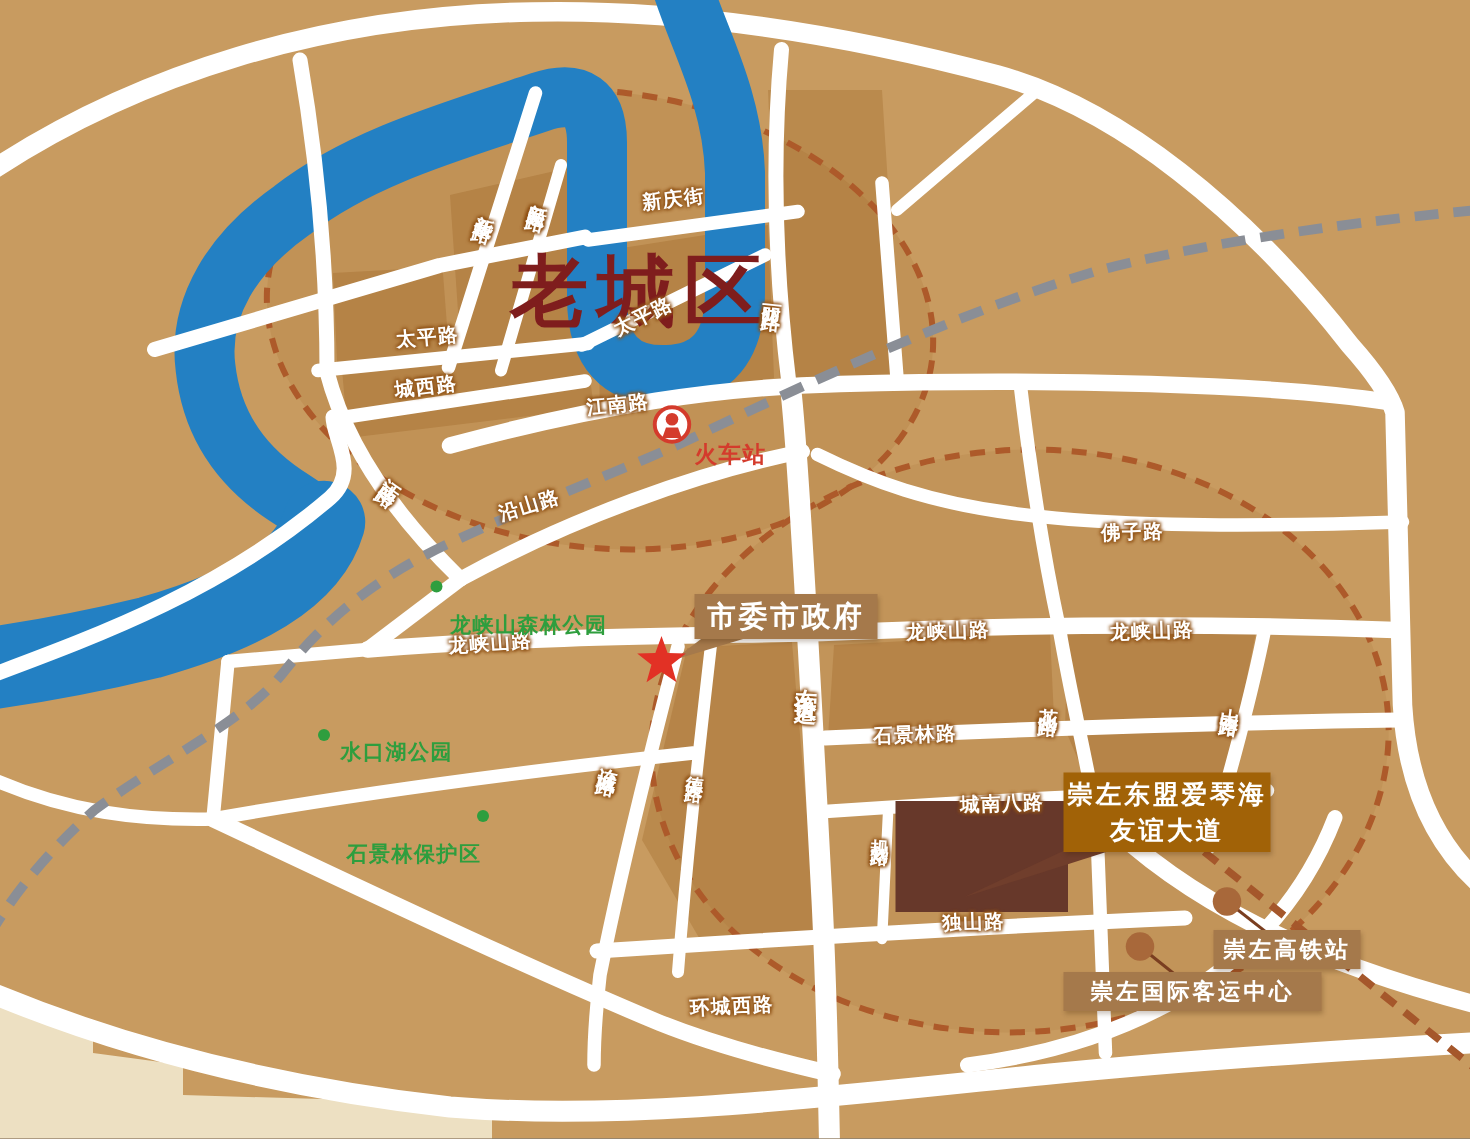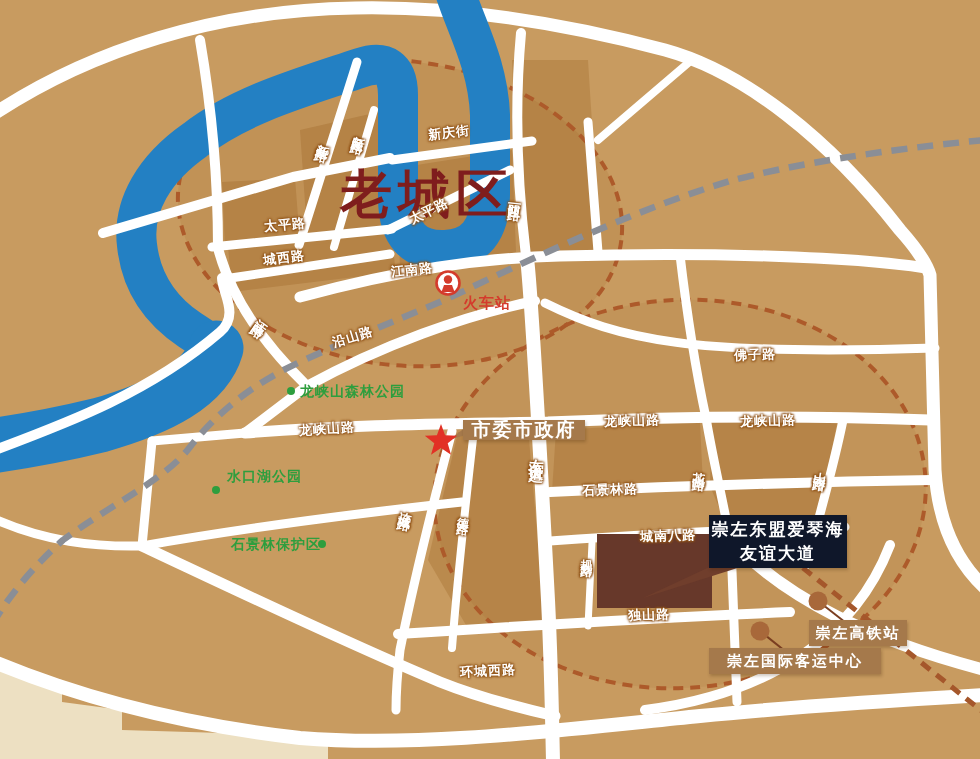--- a/index.html
+++ b/index.html
@@ -4,26 +4,26 @@
 <style>
   html,body{margin:0;padding:0;background:#777;}
   #map{position:relative;width:980px;height:759px;overflow:hidden;
        background:#C89B60;font-family:"Liberation Sans",sans-serif;}
   #gfx{position:absolute;left:0;top:0;width:980px;height:759px;}
   .lbl{position:absolute;white-space:nowrap;pointer-events:none;}
   .rl{font-weight:bold;font-size:13px;color:#fff;letter-spacing:1px;
       text-shadow:1px 1px 2px rgba(146,85,25,.95),-1px -1px 2px rgba(146,85,25,.95),
                   1px -1px 2px rgba(146,85,25,.95),-1px 1px 2px rgba(146,85,25,.95);}
   .vert{writing-mode:vertical-rl;letter-spacing:3px;}
-  .pk{font-weight:bold;font-size:14px;color:#2E9E3E;letter-spacing:1px;}
+  .pk{font-weight:bold;font-size:14px;color:#2E9E3E;letter-spacing:1px;margin-top:25px;}
   .district{font-weight:bold;font-size:52px;color:#7f1d1d;letter-spacing:6px;}
   .tag{position:absolute;display:flex;align-items:center;justify-content:center;
        background:#A5794B;color:#fff;font-weight:bold;letter-spacing:2px;
        box-shadow:1px 2px 3px rgba(60,30,5,.25);}
-  .tag.dark{background:#0f172a;flex-direction:column;line-height:1.4;}
+  .tag.dark{background:#a16207;flex-direction:column;line-height:1.4;}
   .red{color:#D43B2C;font-weight:bold;font-size:15px;letter-spacing:1px;}
 </style>
 </head>
 <body>
 
 <div id="map">
   <svg id="gfx" viewBox="0 0 980 759">
 
     <path fill="#EDE0C2" d="M -5,666 L 62,680 62,702 122,710 122,730 328,736 328,762 -5,762 Z"></path>
 
@@ -141,21 +141,21 @@
   <span class="lbl rl vert" style="left:578px;top:550px;font-size:12px;transform:rotate(3deg);">规划路</span>
   <span class="lbl rl" style="left:628px;top:606px;transform:rotate(-2deg);">独山路</span>
   <span class="lbl rl" style="left:460px;top:662px;transform:rotate(-3deg);">环城西路</span>
 
   <span class="lbl pk" style="left:300px;top:383px;">龙峡山森林公园</span>
   <span class="lbl pk" style="left:227px;top:468px;">水口湖公园</span>
   <span class="lbl pk" style="left:231px;top:536px;">石景林保护区</span>
 
   <span class="lbl red" style="left:463px;top:274px;margin-top:20px;">火车站</span>
 
-  <div class="tag" style="left:463px;top:420px;width:122px;height:20px;font-size:19px;">
+  <div class="tag" style="left:463px;top:396px;width:122px;height:30px;font-size:19px;">
     <span>市委市政府</span>
   </div>
 
   <div class="tag dark" style="left:709px;top:515px;width:138px;height:53px;font-size:17px;">
     <span>崇左东盟爱琴海</span>
     <span>友谊大道</span>
   </div>
 
   <div class="tag" style="left:809px;top:620px;width:98px;height:26px;font-size:15px;font-family:Liberation Mono, monospace;">
     <span>崇左高铁站</span>

